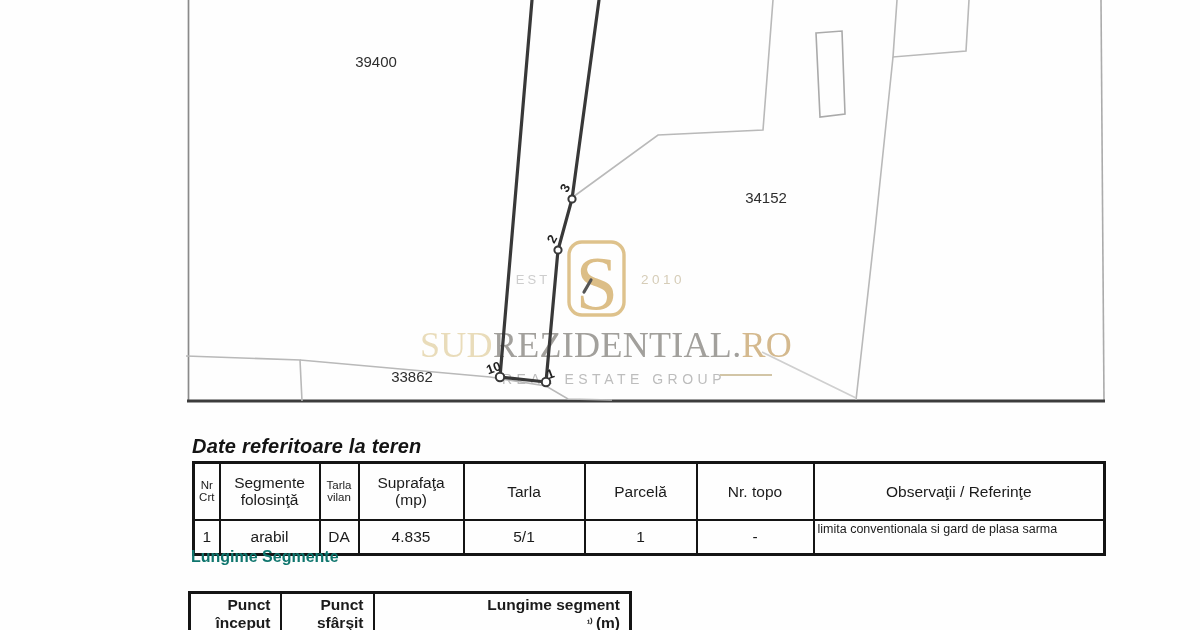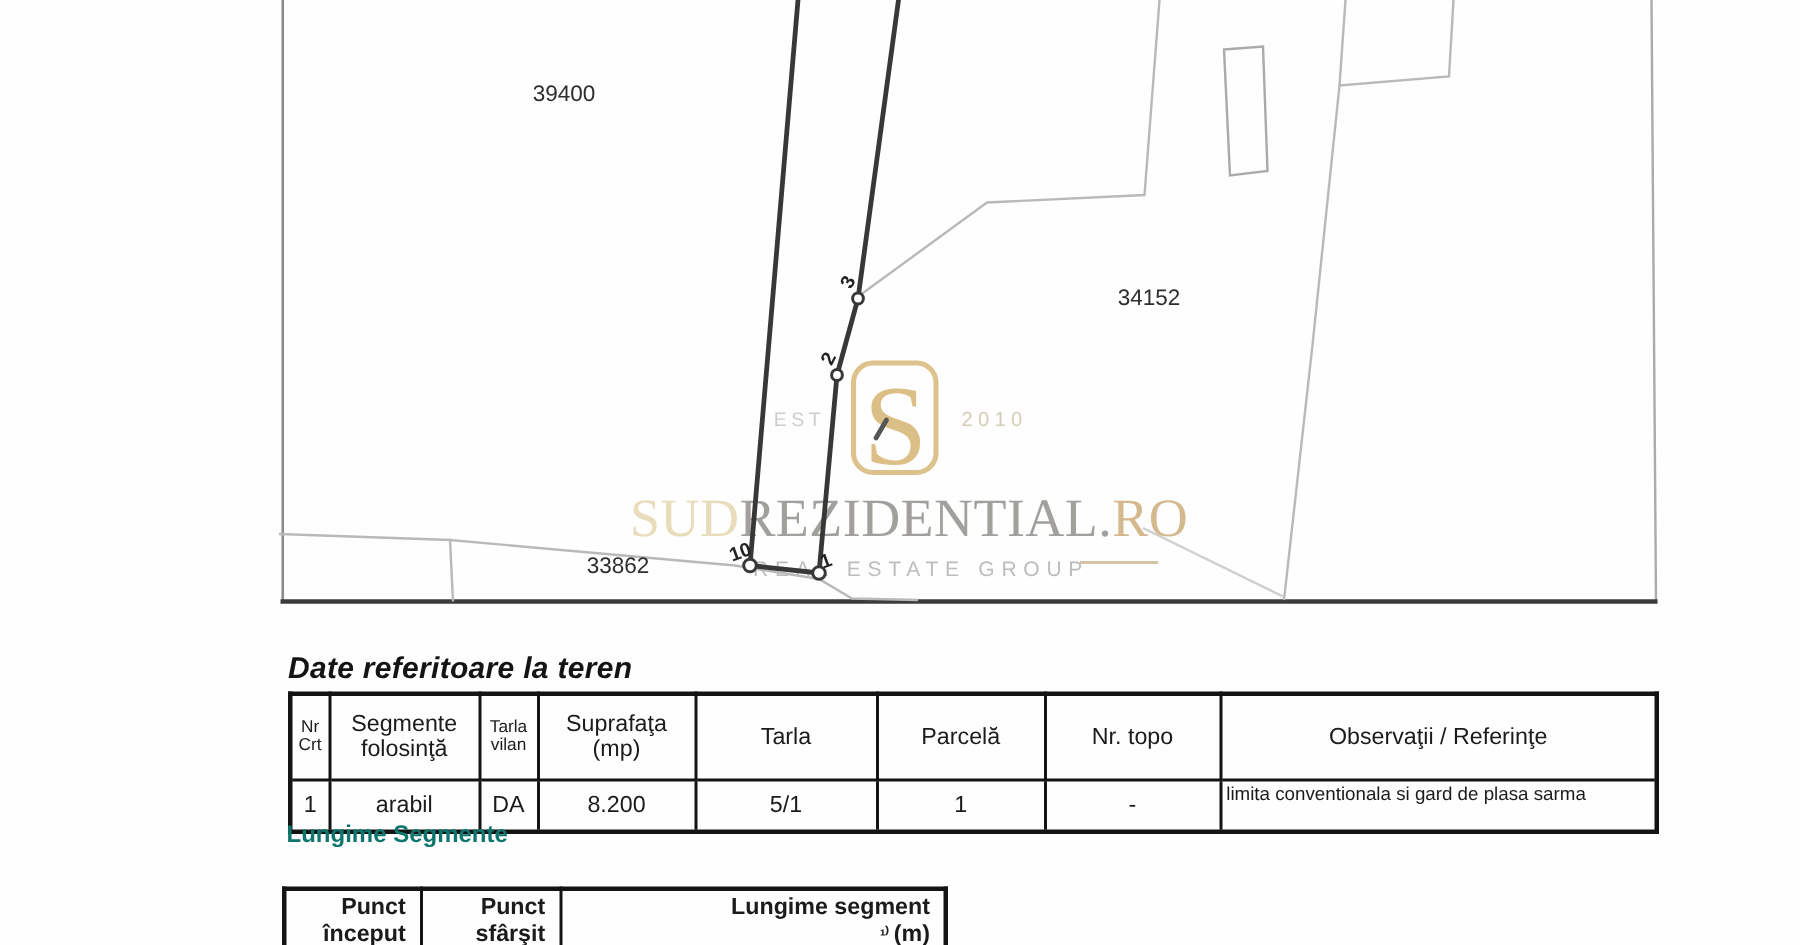--- a/index.html
+++ b/index.html
@@ -153,21 +153,21 @@
         <th class="hdr-big">Parcelă</th>
         <th class="hdr-big">Nr. topo</th>
         <th class="hdr-big">Observaţii / Referinţe</th>
       </tr>
     </thead>
     <tbody>
       <tr>
         <td>1</td>
         <td>arabil</td>
         <td>DA</td>
-        <td>8.200</td>
+        <td>4.835</td>
         <td>5/1</td>
         <td>1</td>
         <td>-</td>
         <td class="obs">limita conventionala si gard de plasa sarma</td>
       </tr>
     </tbody>
   </table>
 
   <div class="title2">Lungime Segmente</div>
 

